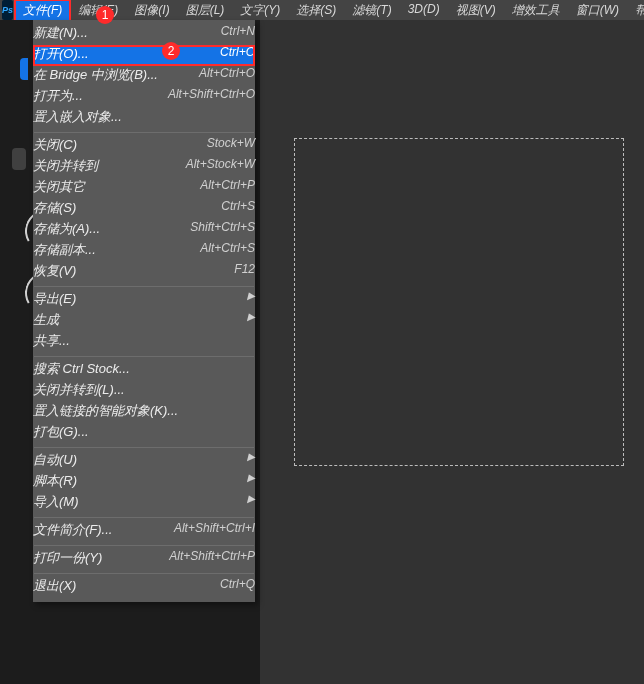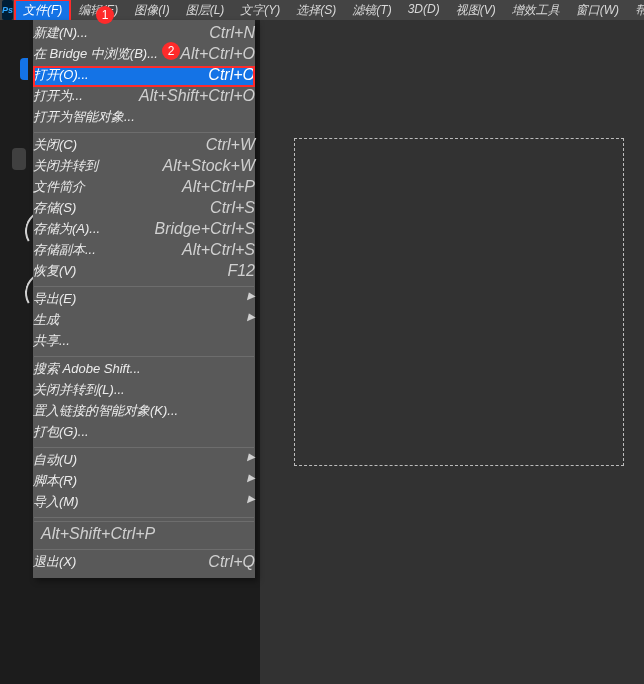--- a/index.html
+++ b/index.html
@@ -11,21 +11,21 @@
   .menubar-item.active { background: #1473e6; color: #fff; position: relative; }
   .menubar-item.active::after { content: ""; position: absolute; inset: -1px; border: 2px solid #ff2b2b; pointer-events: none; }
 
   .badge { position: absolute; width: 18px; height: 18px; border-radius: 50%; background: #ff2b2b; color: #fff; font-size: 12px; display: flex; align-items: center; justify-content: center; z-index: 100; font-weight: 500; }
 
   .dropdown { position: absolute; top: 20px; left: 33px; width: 222px; background: #595959; color: #ececec; font-size: 13px; padding: 4px 0; box-shadow: 3px 3px 6px rgba(0,0,0,.4); z-index: 50; }
   .menu-item { height: 21px; display: flex; align-items: flex-start; padding: 0 0; cursor: default; position: relative; font-style: italic; }
   .menu-item.highlighted { background: #1473e6; color: #fff; }
   .menu-item.highlighted::after { content: ""; position: absolute; inset: 0; border: 2px solid #ff2b2b; pointer-events: none; }
   .menu-label { flex: 1; white-space: nowrap; overflow: hidden; text-overflow: ellipsis; }
-  .menu-shortcut { font-size: 16px; color: #d0d0d0; margin-left: 8px; white-space: nowrap; }
+  .menu-shortcut { font-size: 12px; color: #d0d0d0; margin-left: 8px; white-space: nowrap; }
   .menu-item.highlighted .menu-shortcut { color: #fff; }
   .menu-arrow { margin-left: 6px; font-size: 10px; color: #d0d0d0; }
   .menu-sep { height: 1px; margin: 3px 1px; background: #6d6d6d; }
 
   .workspace { position: absolute; top: 20px; left: 0; right: 0; bottom: 0; background: #323232; }
   .dark-panel { position: absolute; top: 0; left: 0; width: 260px; height: 100%; background: #1c1c1c; }
   .button-shadow { position: absolute; top: 38px; left: 20px; width: 8px; height: 22px; background: #1473e6; border-radius: 4px 0 0 4px; }
   .panel-chip { position: absolute; top: 128px; left: 12px; width: 14px; height: 22px; background: #404040; border-radius: 4px; }
   .circle { position: absolute; width: 42px; height: 42px; border: 2px solid #d0d0d0; border-radius: 50%; border-right-color: transparent; border-bottom-color: transparent; transform: rotate(15deg); }
   .circle.c1 { top: 190px; left: 25px; }
@@ -61,55 +61,55 @@
     <div class="circle c2"></div>
   </div>
   <div class="selection-rect"></div>
 </div>
 
 <div class="dropdown" id="dropdown">
     <div class="menu-item">
       <span class="menu-label">新建(N)...</span>
       <span class="menu-shortcut">Ctrl+N</span>
     </div>
+    <div class="menu-item highlighted">
+      <span class="menu-label">打开(O)...</span>
+      <span class="menu-shortcut">Ctrl+O</span>
+    </div>
     <div class="menu-item">
       <span class="menu-label">在 Bridge 中浏览(B)...</span>
       <span class="menu-shortcut">Alt+Ctrl+O</span>
-    </div>
-    <div class="menu-item highlighted">
-      <span class="menu-label">打开(O)...</span>
-      <span class="menu-shortcut">Ctrl+O</span>
     </div>
     <div class="menu-item">
       <span class="menu-label">打开为...</span>
       <span class="menu-shortcut">Alt+Shift+Ctrl+O</span>
     </div>
     <div class="menu-item">
-      <span class="menu-label">打开为智能对象...</span>
+      <span class="menu-label">置入嵌入对象...</span>
     </div>
     <div class="menu-sep"></div>
     <div class="menu-item">
       <span class="menu-label">关闭(C)</span>
-      <span class="menu-shortcut">Ctrl+W</span>
+      <span class="menu-shortcut">Stock+W</span>
     </div>
     <div class="menu-item">
       <span class="menu-label">关闭并转到</span>
       <span class="menu-shortcut">Alt+Stock+W</span>
     </div>
     <div class="menu-item">
-      <span class="menu-label">文件简介</span>
+      <span class="menu-label">关闭其它</span>
       <span class="menu-shortcut">Alt+Ctrl+P</span>
     </div>
     <div class="menu-item">
       <span class="menu-label">存储(S)</span>
       <span class="menu-shortcut">Ctrl+S</span>
     </div>
     <div class="menu-item">
       <span class="menu-label">存储为(A)...</span>
-      <span class="menu-shortcut">Bridge+Ctrl+S</span>
+      <span class="menu-shortcut">Shift+Ctrl+S</span>
     </div>
     <div class="menu-item">
       <span class="menu-label">存储副本...</span>
       <span class="menu-shortcut">Alt+Ctrl+S</span>
     </div>
     <div class="menu-item">
       <span class="menu-label">恢复(V)</span>
       <span class="menu-shortcut">F12</span>
     </div>
     <div class="menu-sep"></div>
@@ -119,21 +119,21 @@
     </div>
     <div class="menu-item">
       <span class="menu-label">生成</span>
       <span class="menu-arrow">▶</span>
     </div>
     <div class="menu-item">
       <span class="menu-label">共享...</span>
     </div>
     <div class="menu-sep"></div>
     <div class="menu-item">
-      <span class="menu-label">搜索 Adobe Shift...</span>
+      <span class="menu-label">搜索 Ctrl Stock...</span>
     </div>
     <div class="menu-item">
       <span class="menu-label">关闭并转到(L)...</span>
     </div>
     <div class="menu-item">
       <span class="menu-label">置入链接的智能对象(K)...</span>
     </div>
     <div class="menu-item">
       <span class="menu-label">打包(G)...</span>
     </div>
@@ -144,22 +144,27 @@
     </div>
     <div class="menu-item">
       <span class="menu-label">脚本(R)</span>
       <span class="menu-arrow">▶</span>
     </div>
     <div class="menu-item">
       <span class="menu-label">导入(M)</span>
       <span class="menu-arrow">▶</span>
     </div>
     <div class="menu-sep"></div>
+    <div class="menu-item">
+      <span class="menu-label">文件简介(F)...</span>
+      <span class="menu-shortcut">Alt+Shift+Ctrl+I</span>
+    </div>
     <div class="menu-sep"></div>
     <div class="menu-item">
+      <span class="menu-label">打印一份(Y)</span>
       <span class="menu-shortcut">Alt+Shift+Ctrl+P</span>
     </div>
     <div class="menu-sep"></div>
     <div class="menu-item">
       <span class="menu-label">退出(X)</span>
       <span class="menu-shortcut">Ctrl+Q</span>
     </div>
   </div>
 
 <div class="badge" style="top:6px; left:96px;">1</div>

